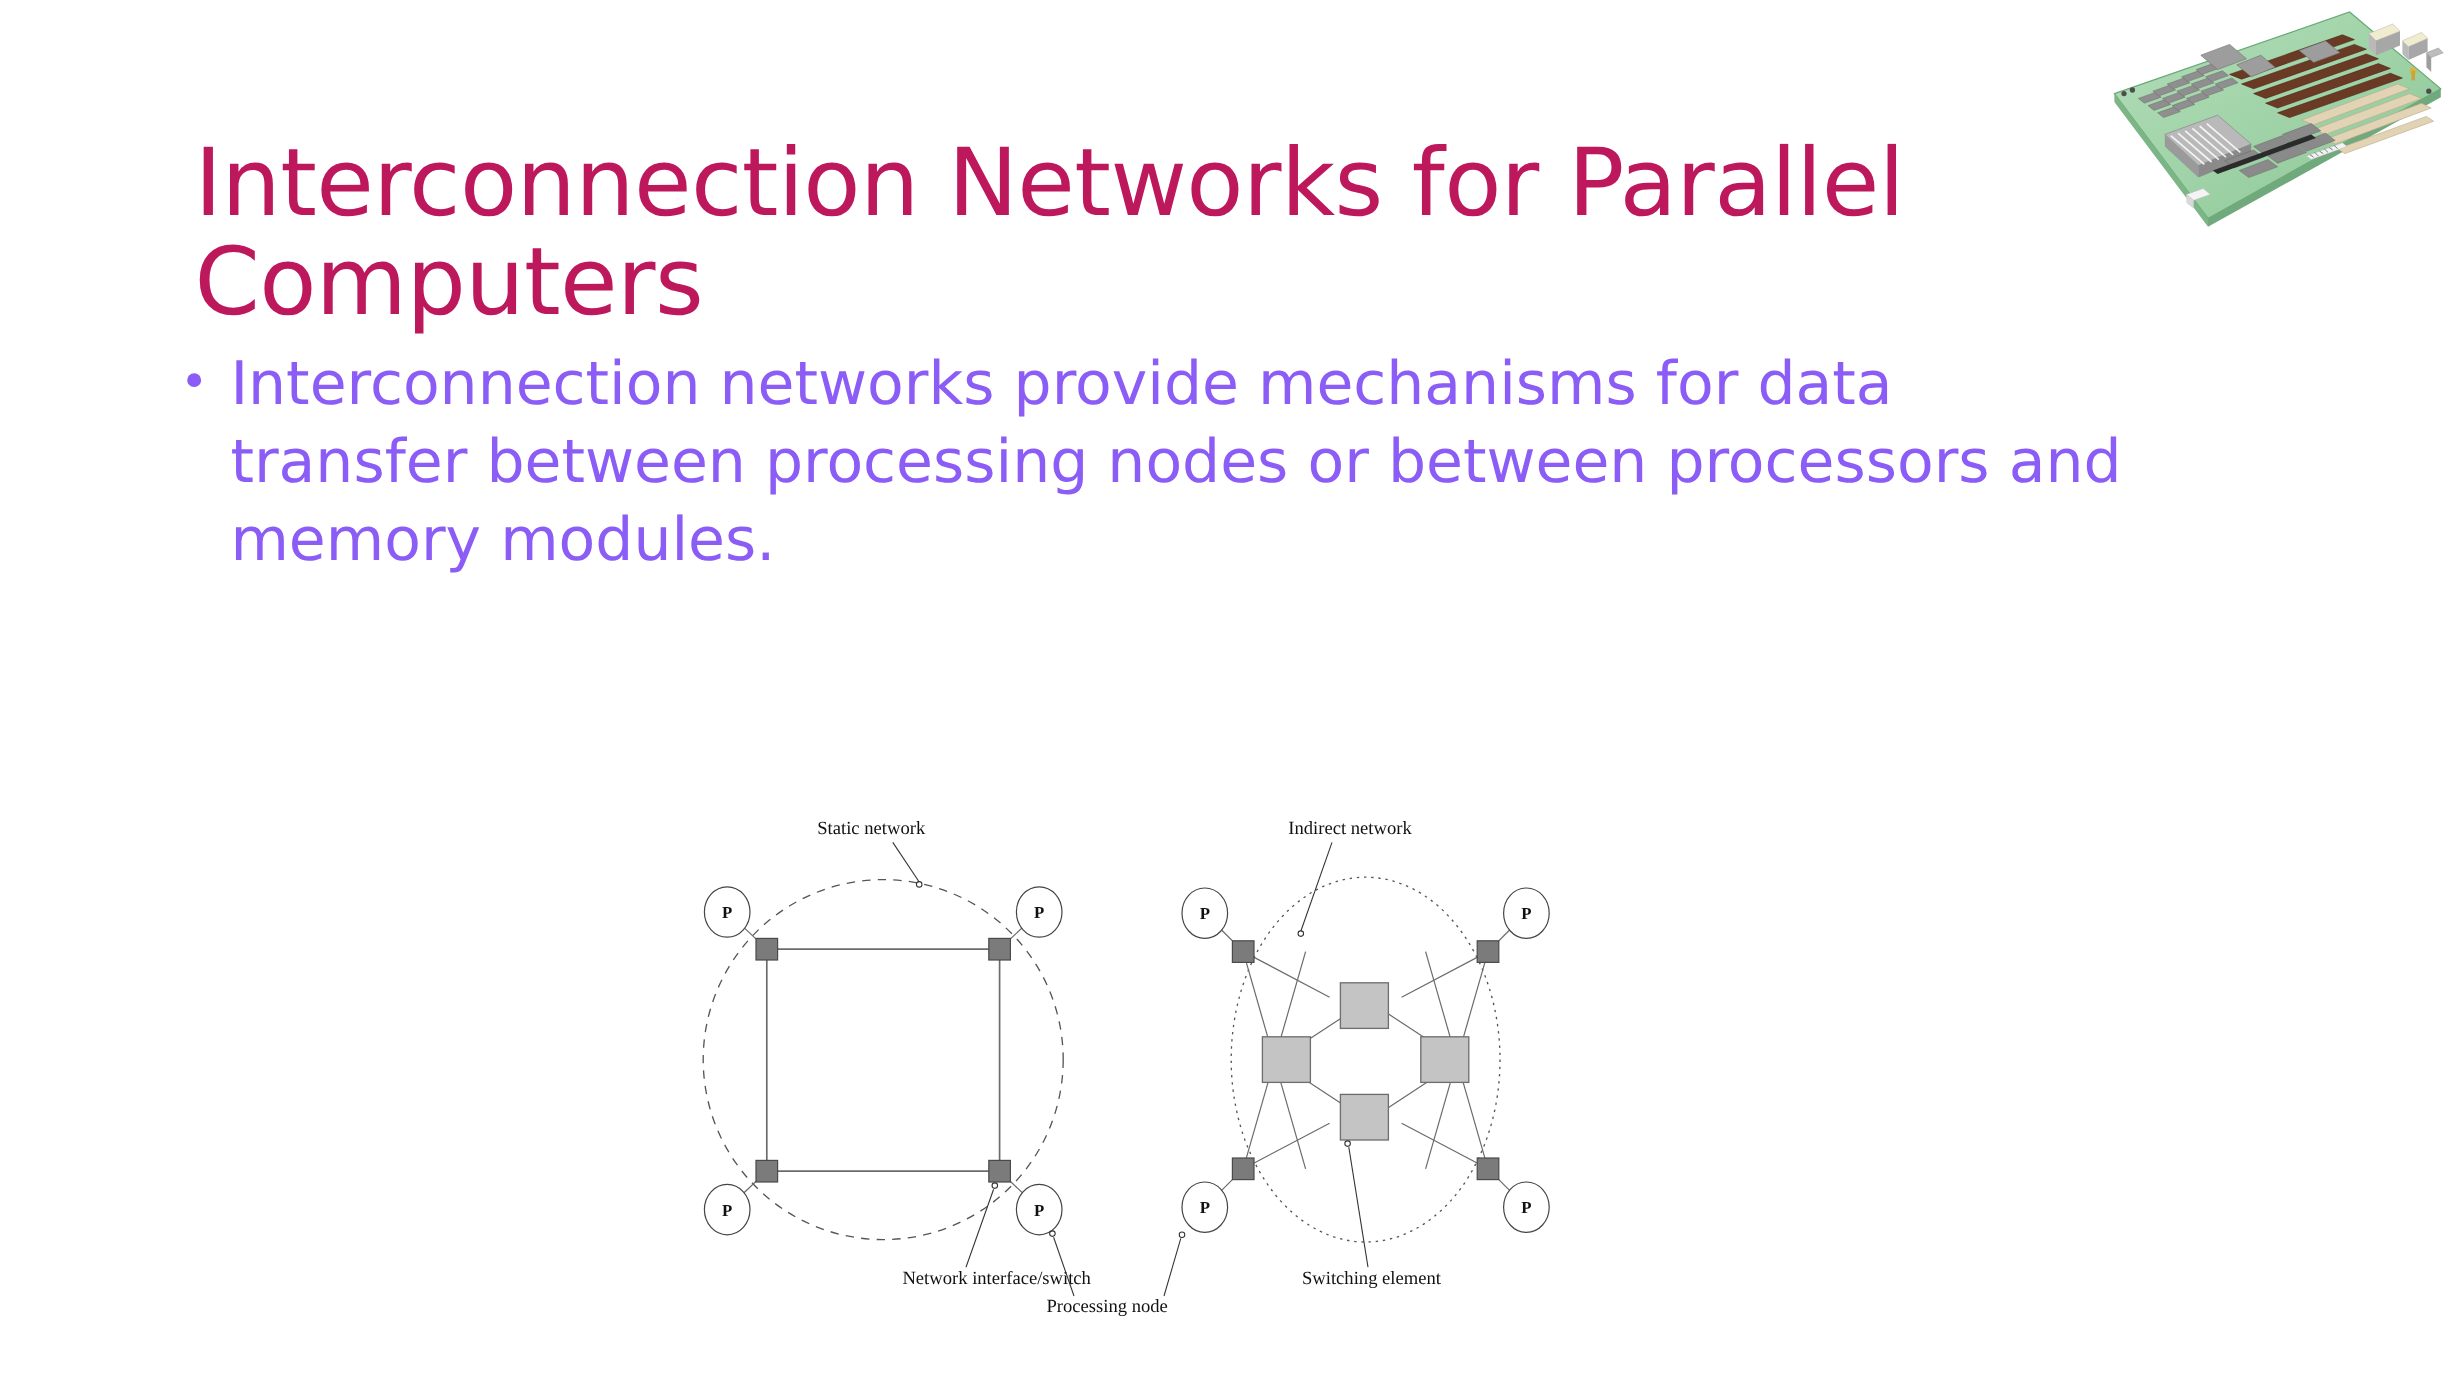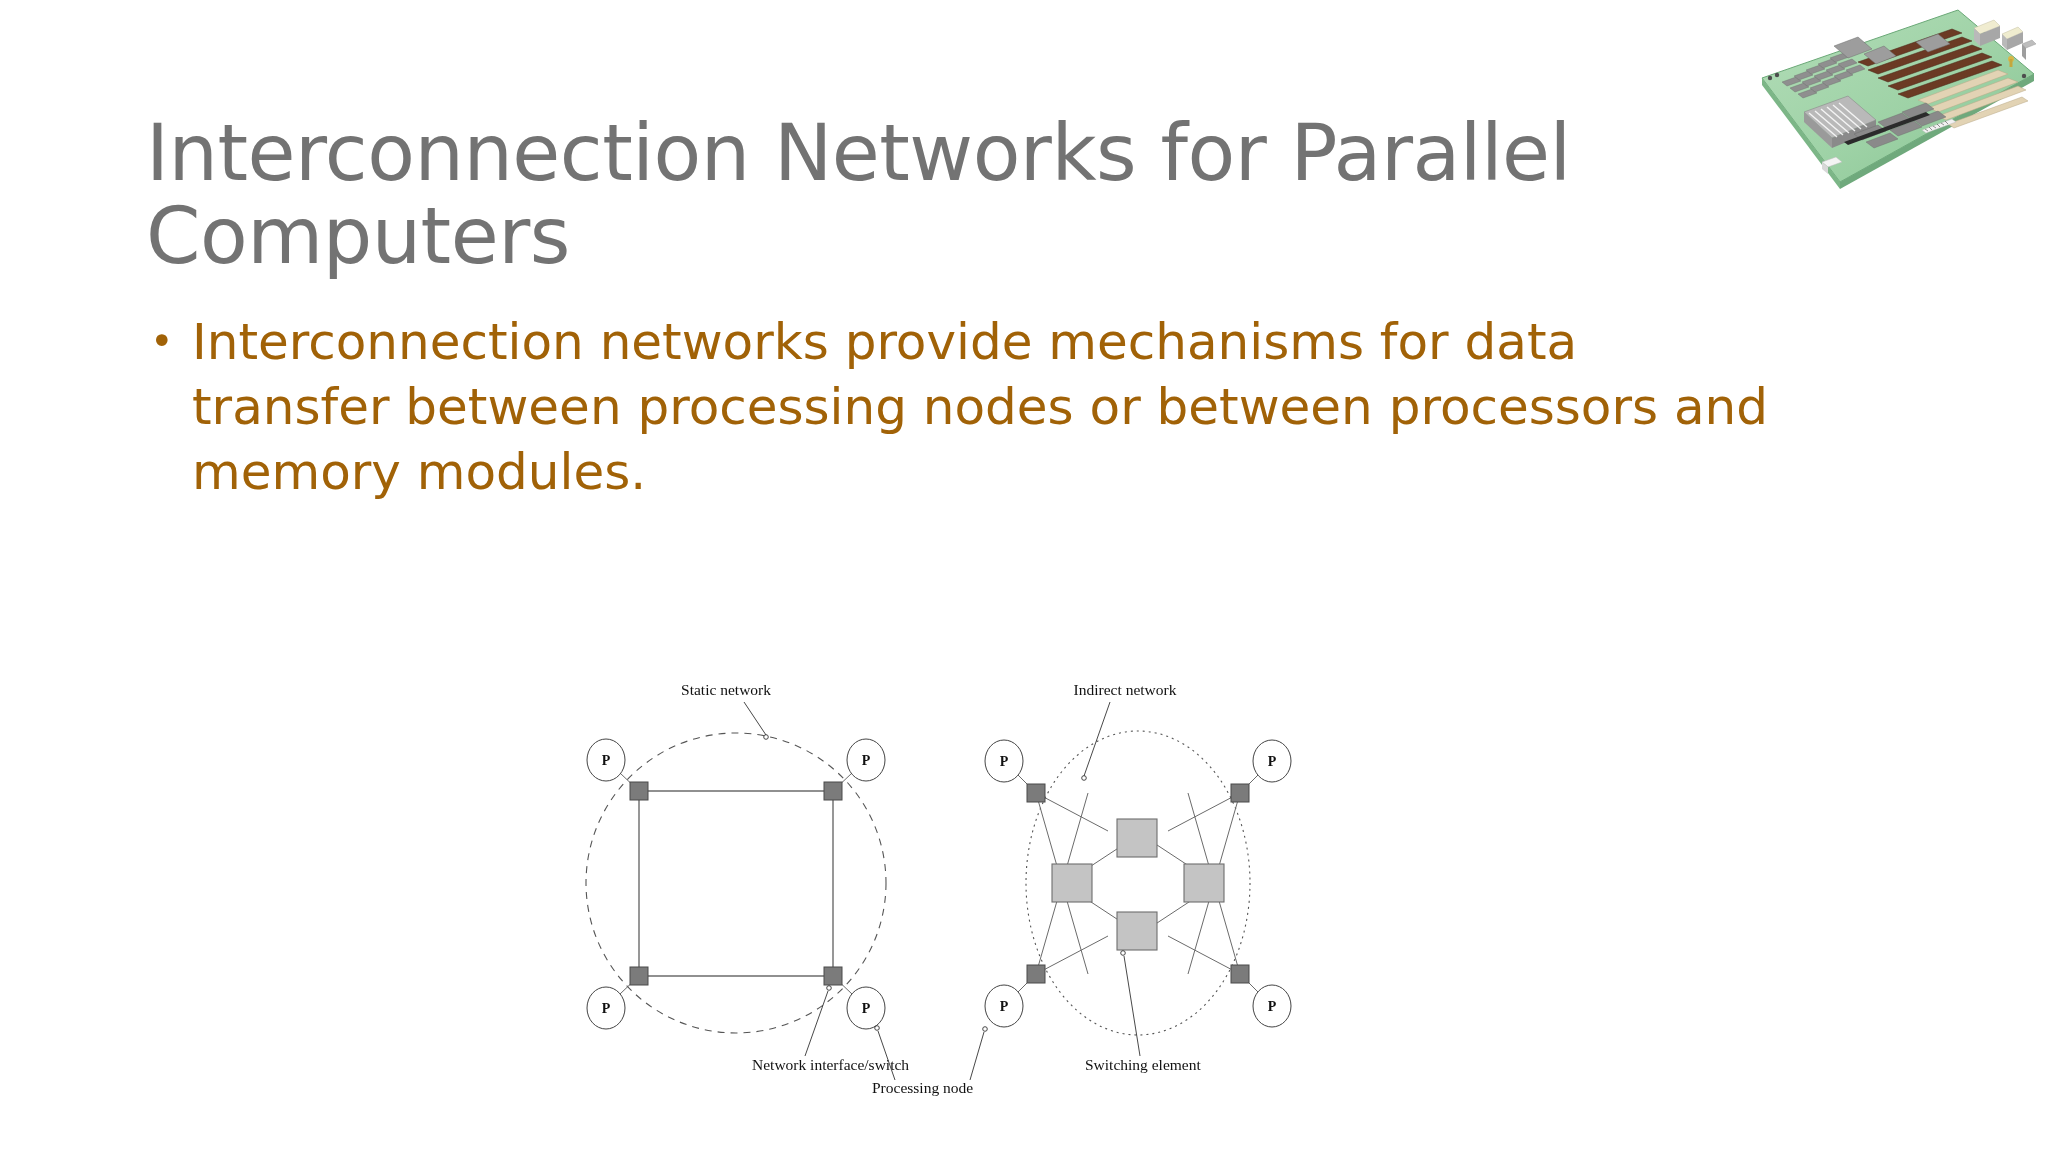--- a/index.html
+++ b/index.html
@@ -16,45 +16,45 @@
     position: relative;
     width: 2048px;
     height: 1152px;
     background: #ffffff;
     overflow: hidden;
   }
 
   
   #slide-title {
     position: absolute;
-    left: 146px;
+    left: 162px;
     top: 60px;
     width: 1500px;
     font-family: "DejaVu Sans", sans-serif;
     font-size: 78px;
     font-weight: 400;
     line-height: 1.06;
     letter-spacing: -0.5px;
-    color: #737373;
+    color: #be185d;
     white-space: pre-wrap;
   }
 
   
   #body-list {
     position: absolute;
     left: 150px;
-    top: 310px;
+    top: 288px;
     width: 1620px;
     list-style: none;
     margin: 0;
     padding: 0;
     font-family: "DejaVu Sans", sans-serif;
     font-size: 50px;
     line-height: 1.30;
-    color: #a16207;
+    color: #8b5cf6;
   }
   #body-list > li {
     position: relative;
     padding-left: 42px;
     margin-bottom: 26px;
   }
   #body-list > li::before {
     content: "\2022";
     position: absolute;
     left: 0;

